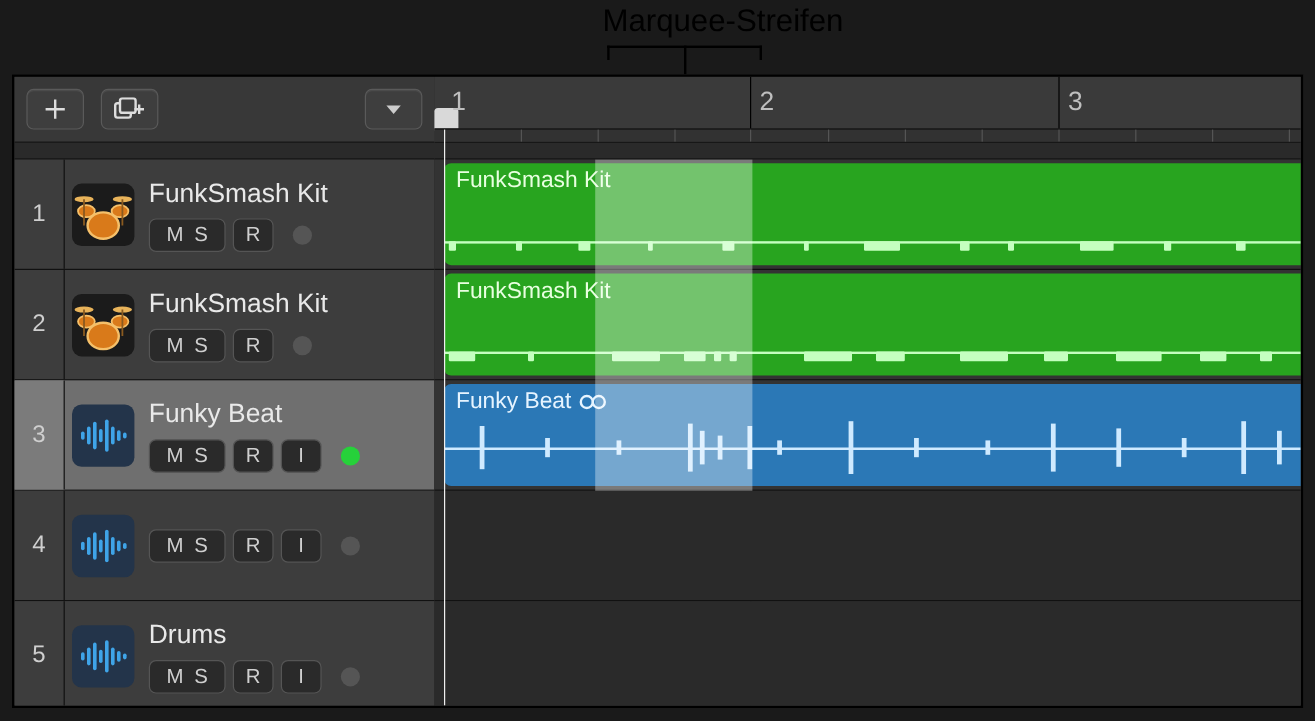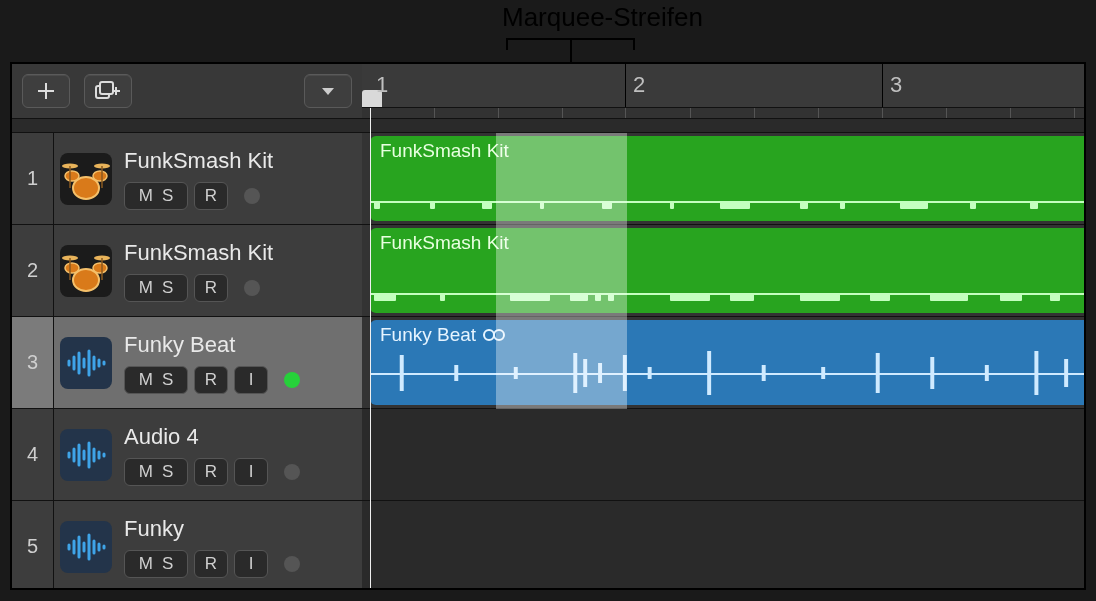--- a/index.html
+++ b/index.html
@@ -211,21 +211,20 @@
       <line x1="18" y1="10" x2="18" y2="18"></line>
       <line x1="23" y1="2" x2="23" y2="26"></line>
       <line x1="28" y1="8" x2="28" y2="20"></line>
       <line x1="33" y1="11" x2="33" y2="17"></line>
       <line x1="38" y1="13" x2="38" y2="15"></line>
     </g>
   </svg>
             </div>
           </div>
           <div class="track-main">
-            <div class="track-name">Audio 4</div>
             <div class="btn-row">
               <div class="chip ms">
                 <span>M</span>
                 <span>S</span>
               </div>
               <div class="chip one">R</div>
               <div class="chip one">I</div>
               <div class="rec-dot"></div>
             </div>
           </div>
@@ -242,21 +241,21 @@
       <line x1="18" y1="10" x2="18" y2="18"></line>
       <line x1="23" y1="2" x2="23" y2="26"></line>
       <line x1="28" y1="8" x2="28" y2="20"></line>
       <line x1="33" y1="11" x2="33" y2="17"></line>
       <line x1="38" y1="13" x2="38" y2="15"></line>
     </g>
   </svg>
             </div>
           </div>
           <div class="track-main">
-            <div class="track-name">Funky</div>
+            <div class="track-name">Drums</div>
             <div class="btn-row">
               <div class="chip ms">
                 <span>M</span>
                 <span>S</span>
               </div>
               <div class="chip one">R</div>
               <div class="chip one">I</div>
               <div class="rec-dot"></div>
             </div>
           </div>

